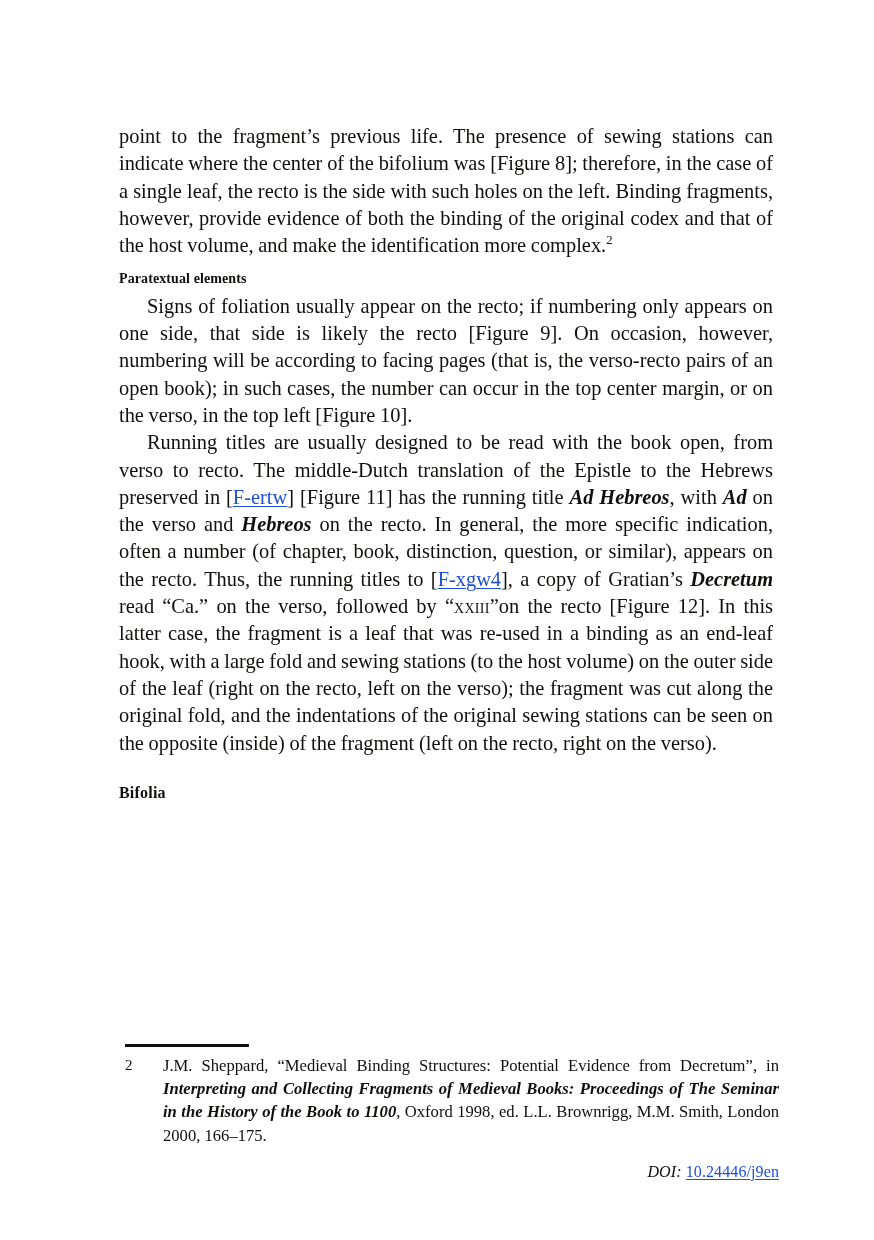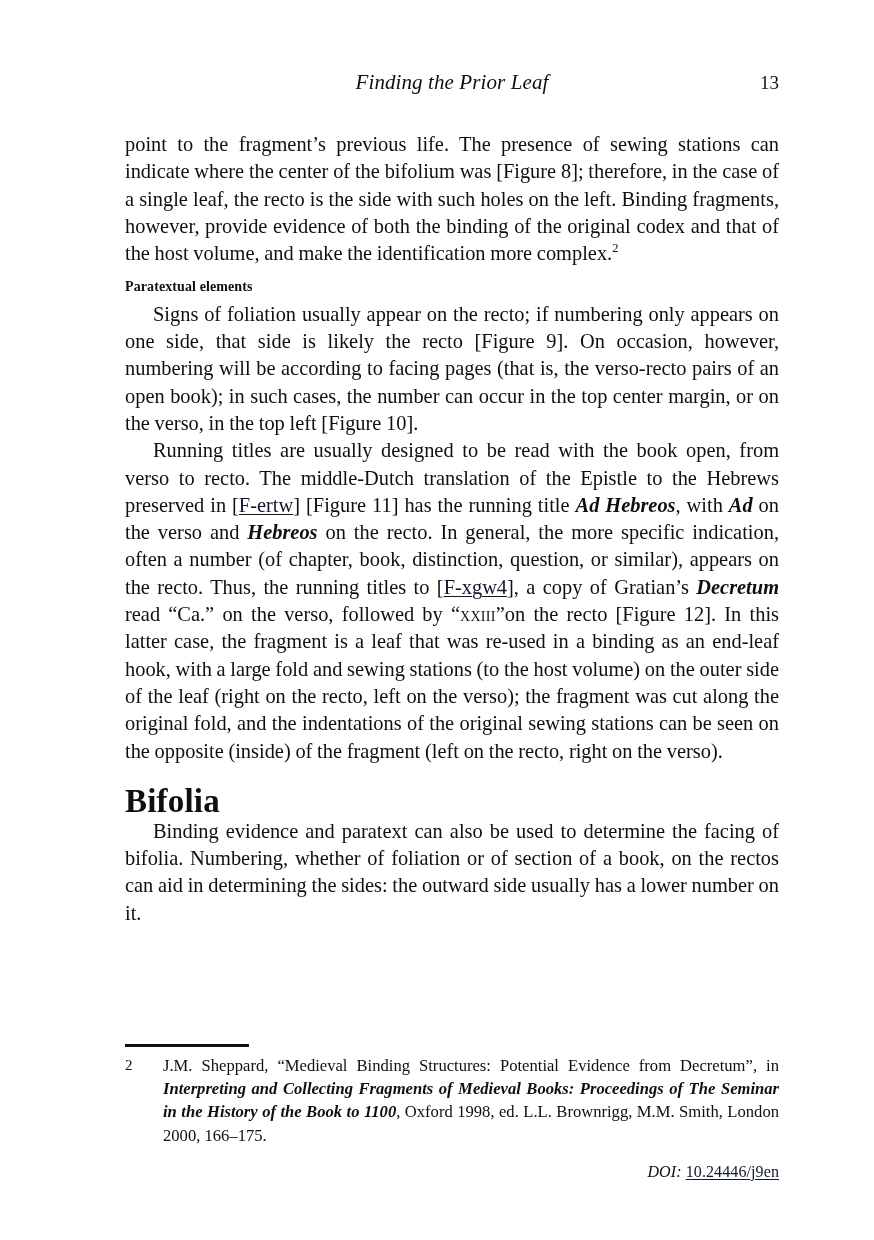--- a/index.html
+++ b/index.html
@@ -41,24 +41,23 @@
     position: absolute;
     right: 0;
     top: 2px;
     font-size: 19px;
     font-feature-settings: "onum" 1;
   }
 
   
   .column {
     position: absolute;
-    left: 125px;
+    left: 119px;
     top: 123px;
     width: 654px;
-    margin-top: 8px;
   }
 
   p.body {
     margin: 0;
     font-size: 20.4px;
     line-height: 27.3px;
     text-align: justify;
     text-justify: inter-word;
     hyphens: none;
     word-spacing: -0.4px;
@@ -69,36 +68,36 @@
 
   h2.sec-head {
     margin: 6px 0 0 0;
     font-size: 14px;
     line-height: 27.3px;
     font-weight: bold;
     letter-spacing: 0.1px;
   }
   h1.sec-head-major {
     margin: 21px 0 2px 0;
-    font-size: 33px;
+    font-size: 16px;
     line-height: 30px;
     font-weight: bold;
     letter-spacing: 0.2px;
   }
 
   i, em { font-style: italic; font-weight: bold; }
   .smallcaps {
     font-variant: small-caps;
     letter-spacing: 0.3px;
   }
   .oldstyle {
     font-feature-settings: "onum" 1;
   }
   a.link, .link {
-    color: #0f172a;
+    color: #1d4ed8;
     text-decoration: underline;
     text-underline-offset: 1.5px;
     text-decoration-thickness: 1px;
   }
   sup.fnref {
     font-size: 0.62em;
     vertical-align: super;
     line-height: 0;
   }
 
@@ -144,38 +143,33 @@
   }
   .doi-line .doi-label {
     font-style: italic;
   }
 </style>
 </head>
 <body>
 
 <div class="page">
 
-  <div class="running-head">
-    <span class="rh-title">Finding the Prior Leaf</span>
-    <span class="rh-folio oldstyle">13</span>
-  </div>
 
   <div class="column">
 
     <p class="body"><span>point to the fragment’s previous life. The presence of sewing stations can indicate where the center of the bifolium was [Figure 8]; therefore, in the case of a single leaf, the recto is the side with such holes on the left. Binding fragments, however, provide evidence of both the binding of the original codex and that of the host volume, and make the identification more complex.</span><sup class="fnref">2</sup></p>
 
     <h2 class="sec-head">Paratextual elements</h2>
 
     <p class="body indent">Signs of foliation usually appear on the recto; if numbering only appears on one side, that side is likely the recto [Figure 9]. On occasion, however, numbering will be according to facing pages (that is, the verso-recto pairs of an open book); in such cases, the number can occur in the top center margin, or on the verso, in the top left [Figure 10].</p>
 
     <p class="body indent"><span>Running titles are usually designed to be read with the book open, from verso to recto. The middle-Dutch translation of the Epistle to the Hebrews preserved in [</span><span class="link">F-ertw</span><span>] [Figure 11] has the running title </span><i>Ad Hebreos</i><span>, with </span><i>Ad</i><span> on the verso and </span><i>Hebreos</i><span> on the recto. In general, the more specific indication, often a number (of chapter, book, distinction, question, or similar), appears on the recto. Thus, the running titles to [</span><span class="link">F-xgw4</span><span>], a copy of Gratian’s </span><i>Decretum</i><span> read “Ca.” on the verso, followed by “</span><span class="smallcaps">xxiii</span><span>”on the recto [Figure 12]. In this latter case, the fragment is a leaf that was re-used in a binding as an end-leaf hook, with a large fold and sewing stations (to the host volume) on the outer side of the leaf (right on the recto, left on the verso); the fragment was cut along the original fold, and the indentations of the original sewing stations can be seen on the opposite (inside) of the fragment (left on the recto, right on the verso).</span></p>
 
     <h1 class="sec-head-major">Bifolia</h1>
 
-    <p class="body indent">Binding evidence and paratext can also be used to determine the facing of bifolia. Numbering, whether of foliation or of section of a book, on the rectos can aid in determining the sides: the outward side usually has a lower number on it.</p>
 
   </div>
 
   <div class="footnote-rule"></div>
 
   <div class="footnotes">
     <div class="footnote">
       <span class="fn-num oldstyle">2</span><span>J.M. Sheppard, “Medieval Binding Structures: Potential Evidence from Decretum”, in </span><i>Interpreting and Collecting Fragments of Medieval Books: Proceedings of The Seminar in the History of the Book to 1100</i><span>, Oxford 1998, ed. L.L. Brownrigg, M.M. Smith, London 2000, 166–175.</span>
     </div>
   </div>

